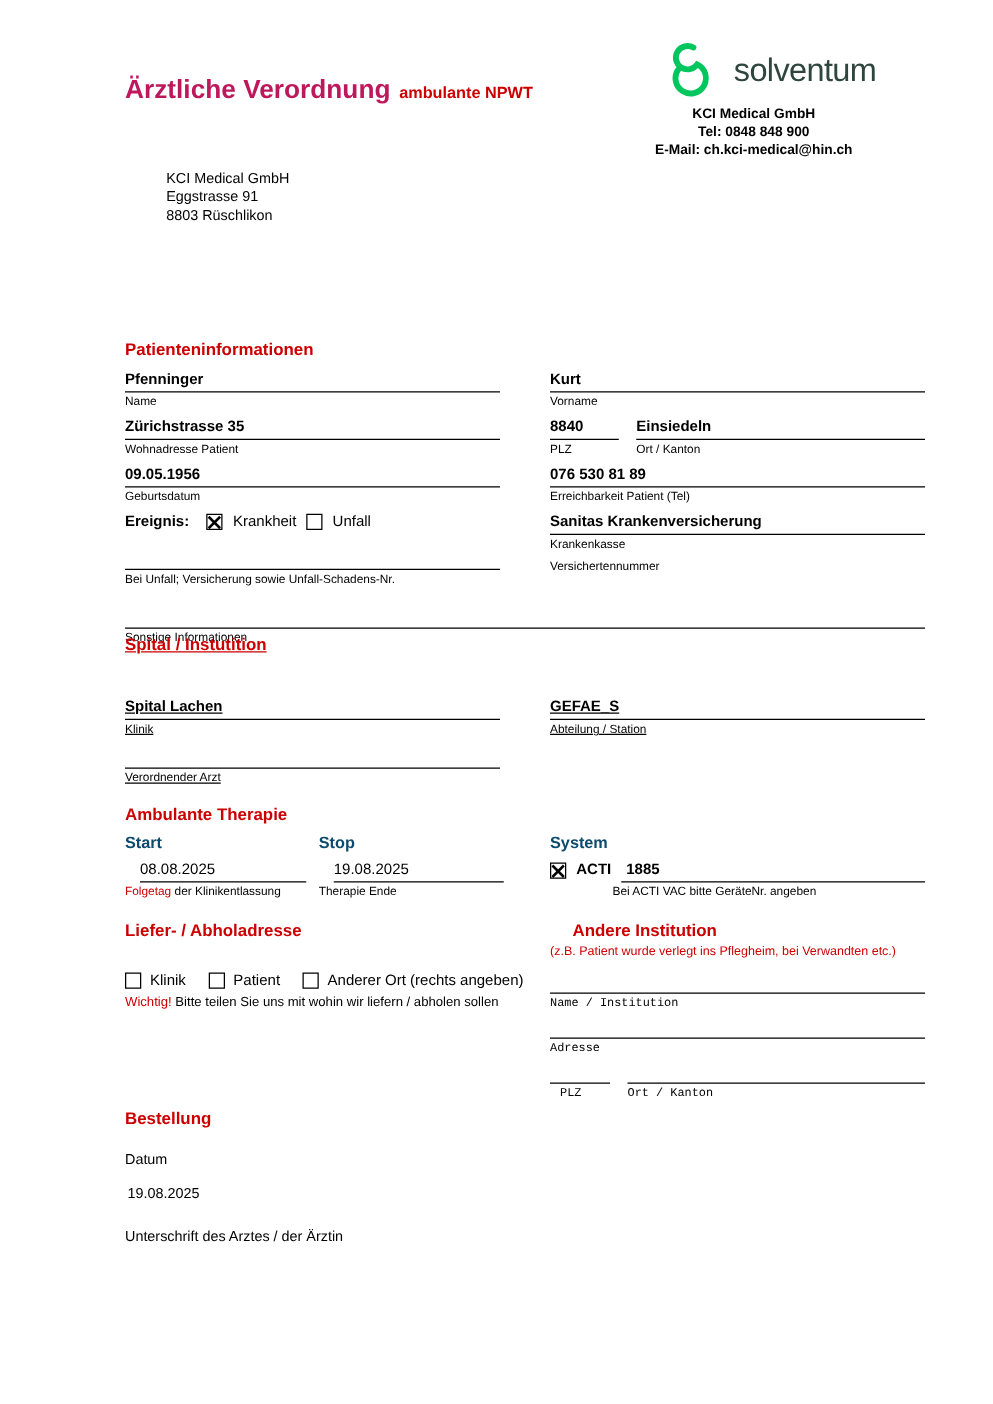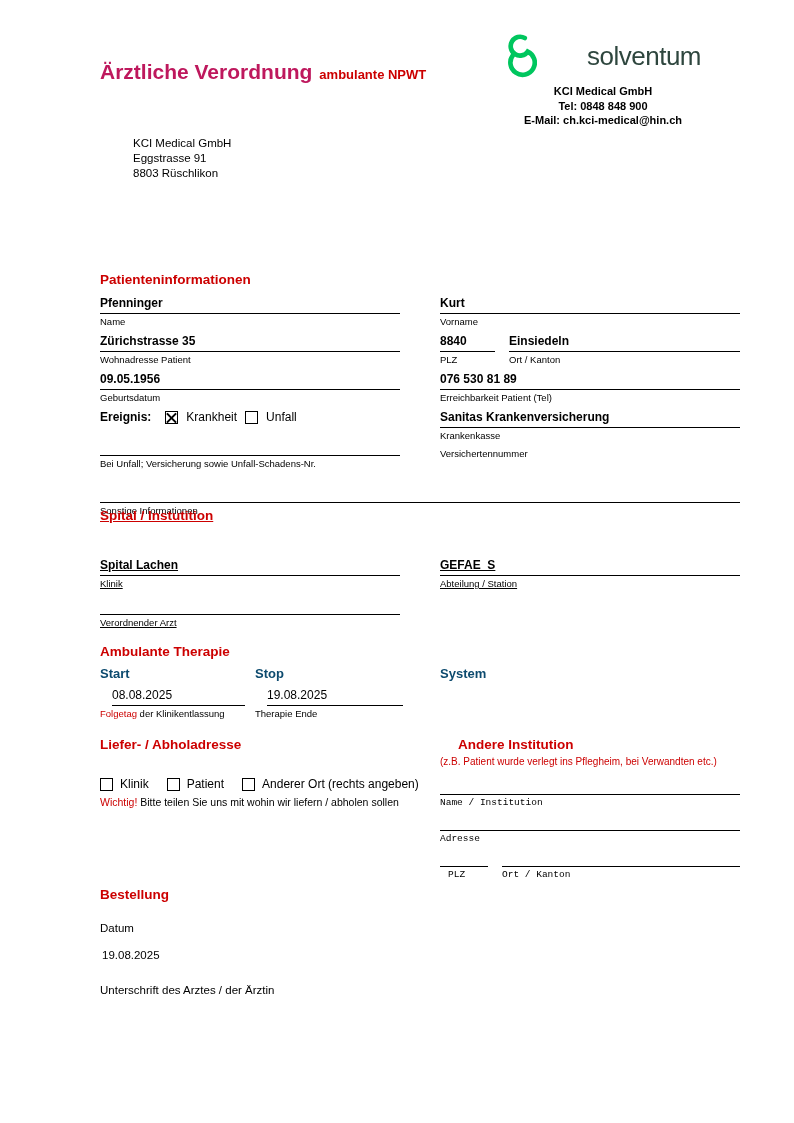--- a/index.html
+++ b/index.html
@@ -8,21 +8,21 @@
     font-family:"Liberation Sans", sans-serif; color:#000; overflow:hidden;
   }
   .abs { position:absolute; }
 
   
   .title-block { left:100px; top:60px; white-space:nowrap; }
   .title-main { font-size:21px; font-weight:bold; color:#be185d; }
   .title-sub  { font-size:13px; font-weight:bold; color:#CC0000; margin-left:7px; }
 
   .logo-block { left:505px; top:33px; width:196px; }
-  .logo-row { display:flex; align-items:center; justify-content:space-between; gap:20px; }
+  .logo-row { display:flex; align-items:center; justify-content:flex-end; gap:20px; }
   .brand { font-size:26px; color:#2E463E; letter-spacing:-0.5px; line-height:46px; }
   .contact { margin-top:5px; text-align:center; font-size:11px; font-weight:bold; line-height:14.5px; }
 
   .sender { left:133px; top:136px; font-size:11.5px; line-height:15px; }
 
   
   .red-heading { font-size:13.5px; font-weight:bold; color:#CC0000; }
   .h-patient { left:100px; top:272px; }
   .h-spital  { left:100px; top:508px;text-decoration:underline; }
   .h-therapie{ left:100px; top:644px; }
@@ -225,20 +225,28 @@
     </div>
   </div>
 
   <div class="abs f-stop">
     <div class="field">
       <div class="value normal">19.08.2025</div>
       <div class="flabel">Therapie Ende</div>
     </div>
   </div>
 
+  <div class="abs f-system">
+    <div class="sys-row">
+      <span class="cb checked"></span>
+      <span class="sys-acti">ACTI</span>
+      <span class="sys-line"><span>1885</span></span>
+    </div>
+    <div class="sys-note">Bei ACTI VAC bitte GeräteNr. angeben</div>
+  </div>
 
   <div class="abs red-heading h-liefer">Liefer- / Abholadresse</div>
 
   <div class="abs liefer-options">
     <div class="liefer-item">
       <span class="cb"></span>
       <span class="cb-label">Klinik</span>
     </div>
     <div class="liefer-item">
       <span class="cb"></span>

